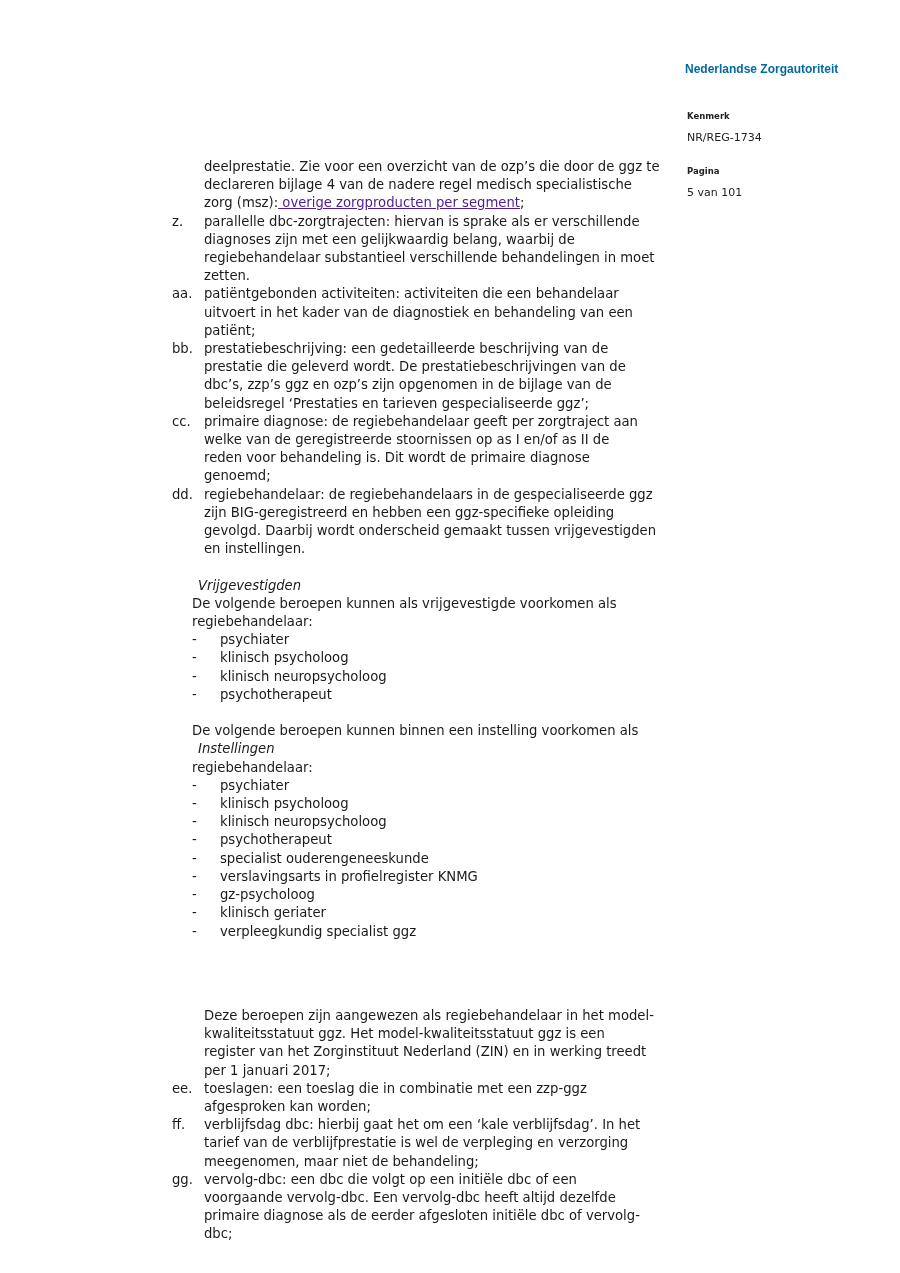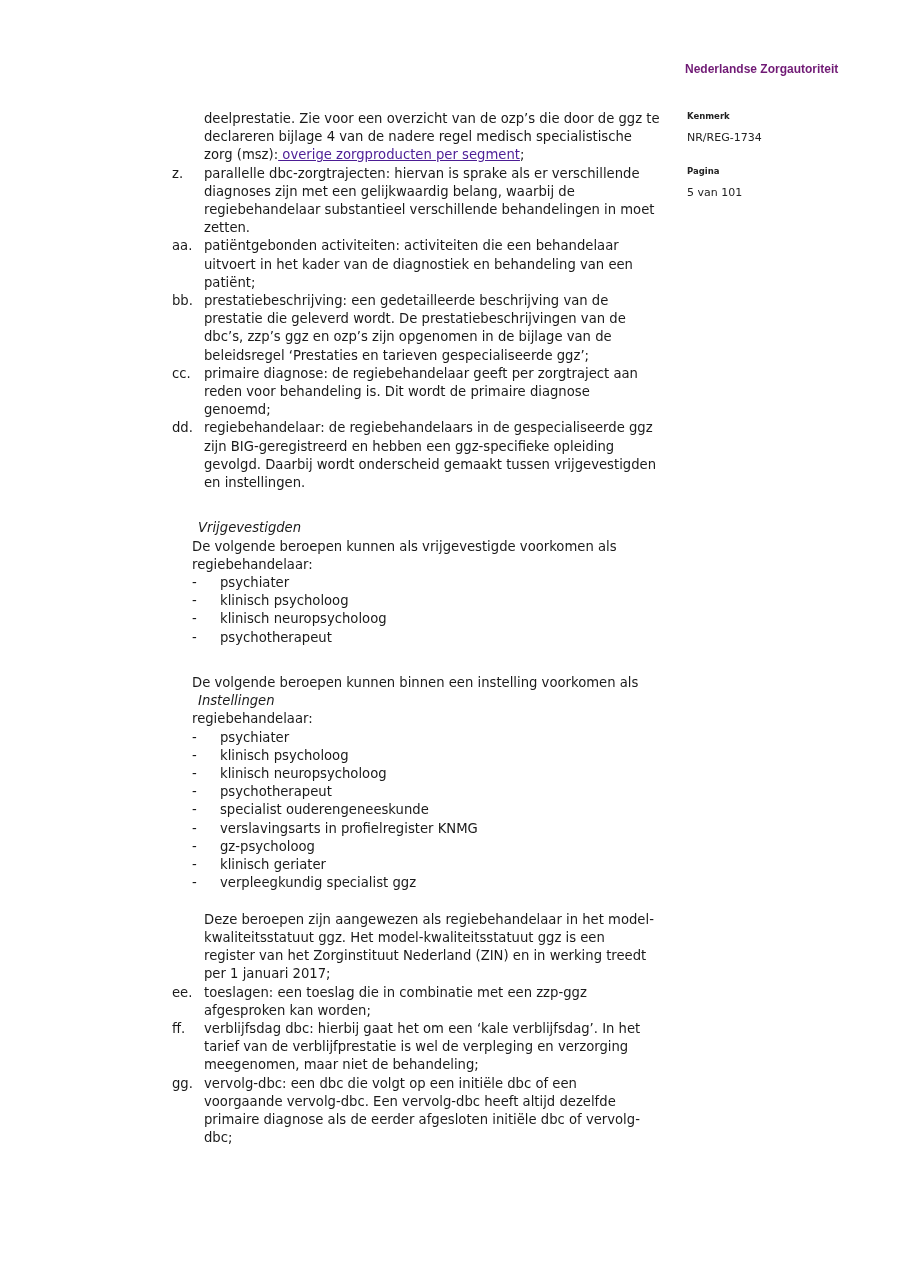--- a/index.html
+++ b/index.html
@@ -1,29 +1,29 @@
 <!DOCTYPE html>
 <html><head>
 <meta charset="utf-8">
 <style>
   html, body { margin:0; padding:0; background:#ffffff; }
   body { width:900px; height:1273px; position:relative; overflow:hidden;
          font-family:"DejaVu Sans", sans-serif; color:#1a1a1a; }
   .org { position:absolute; left:685px; top:62px; font-family:"Liberation Sans", sans-serif;
-         font-size:12px; font-weight:bold; color:#701a75; letter-spacing:0; }
+         font-size:12px; font-weight:bold; color:#0369a1; letter-spacing:0; }
   .side { position:absolute; left:687px; font-family:"DejaVu Sans", sans-serif; }
   .side .lbl { font-size:8.5px; font-weight:bold; color:#222; }
   .side .val { font-size:11px; color:#222; margin-top:10px; }
   .body { position:absolute; left:172px; top:110px; width:510px; font-size:13.2px; line-height:18.2px; }
   .line { white-space:nowrap; }
   .item { display:flex; }
   .mark { width:32px; flex:none; }
   .itxt { flex:1; }
-  .ind { padding-left:32px; }
-  .sub { padding-left:26px;margin-top:9px; }
+  .ind { padding-left:32px;margin-top:48px; }
+  .sub { padding-left:26px; }
   .gap { height:18.2px; }
   .em { font-style:italic; }
   .dash { display:flex; }
   .dash .d { width:28px; flex:none; }
   a { color:#4c1d95; text-decoration:underline; }
 </style>
 </head>
 <body>
 
 <div class="org">Nederlandse Zorgautoriteit</div>
@@ -67,20 +67,21 @@
           <div class="line">prestatiebeschrijving: een gedetailleerde beschrijving van de</div>
           <div class="line">prestatie die geleverd wordt. De prestatiebeschrijvingen van de</div>
           <div class="line">dbc’s, zzp’s ggz en ozp’s zijn opgenomen in de bijlage van de</div>
           <div class="line">beleidsregel ‘Prestaties en tarieven gespecialiseerde ggz’;</div>
         </div>
       </div>
       <div class="item">
         <div class="mark">cc.</div>
         <div class="itxt">
           <div class="line">primaire diagnose: de regiebehandelaar geeft per zorgtraject aan</div>
+          <div class="line">welke van de geregistreerde stoornissen op as I en/of as II de</div>
           <div class="line">reden voor behandeling is. Dit wordt de primaire diagnose</div>
           <div class="line">genoemd;</div>
         </div>
       </div>
       <div class="item">
         <div class="mark">dd.</div>
         <div class="itxt">
           <div class="line">regiebehandelaar: de regiebehandelaars in de gespecialiseerde ggz</div>
           <div class="line">zijn BIG-geregistreerd en hebben een ggz-specifieke opleiding</div>
           <div class="line">gevolgd. Daarbij wordt onderscheid gemaakt tussen vrijgevestigden</div>

